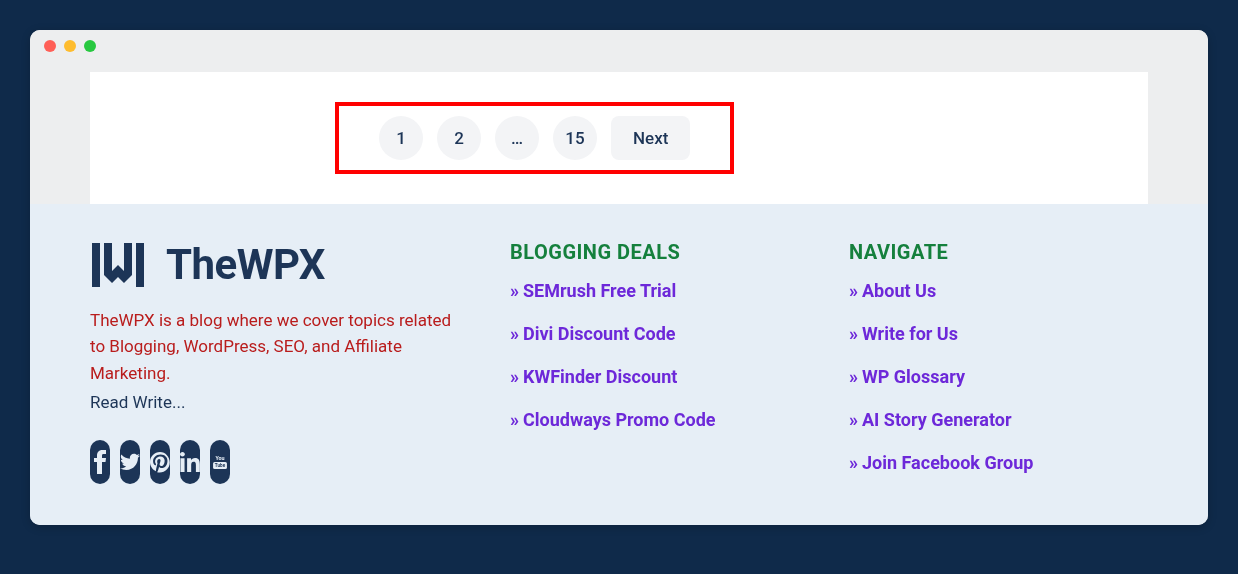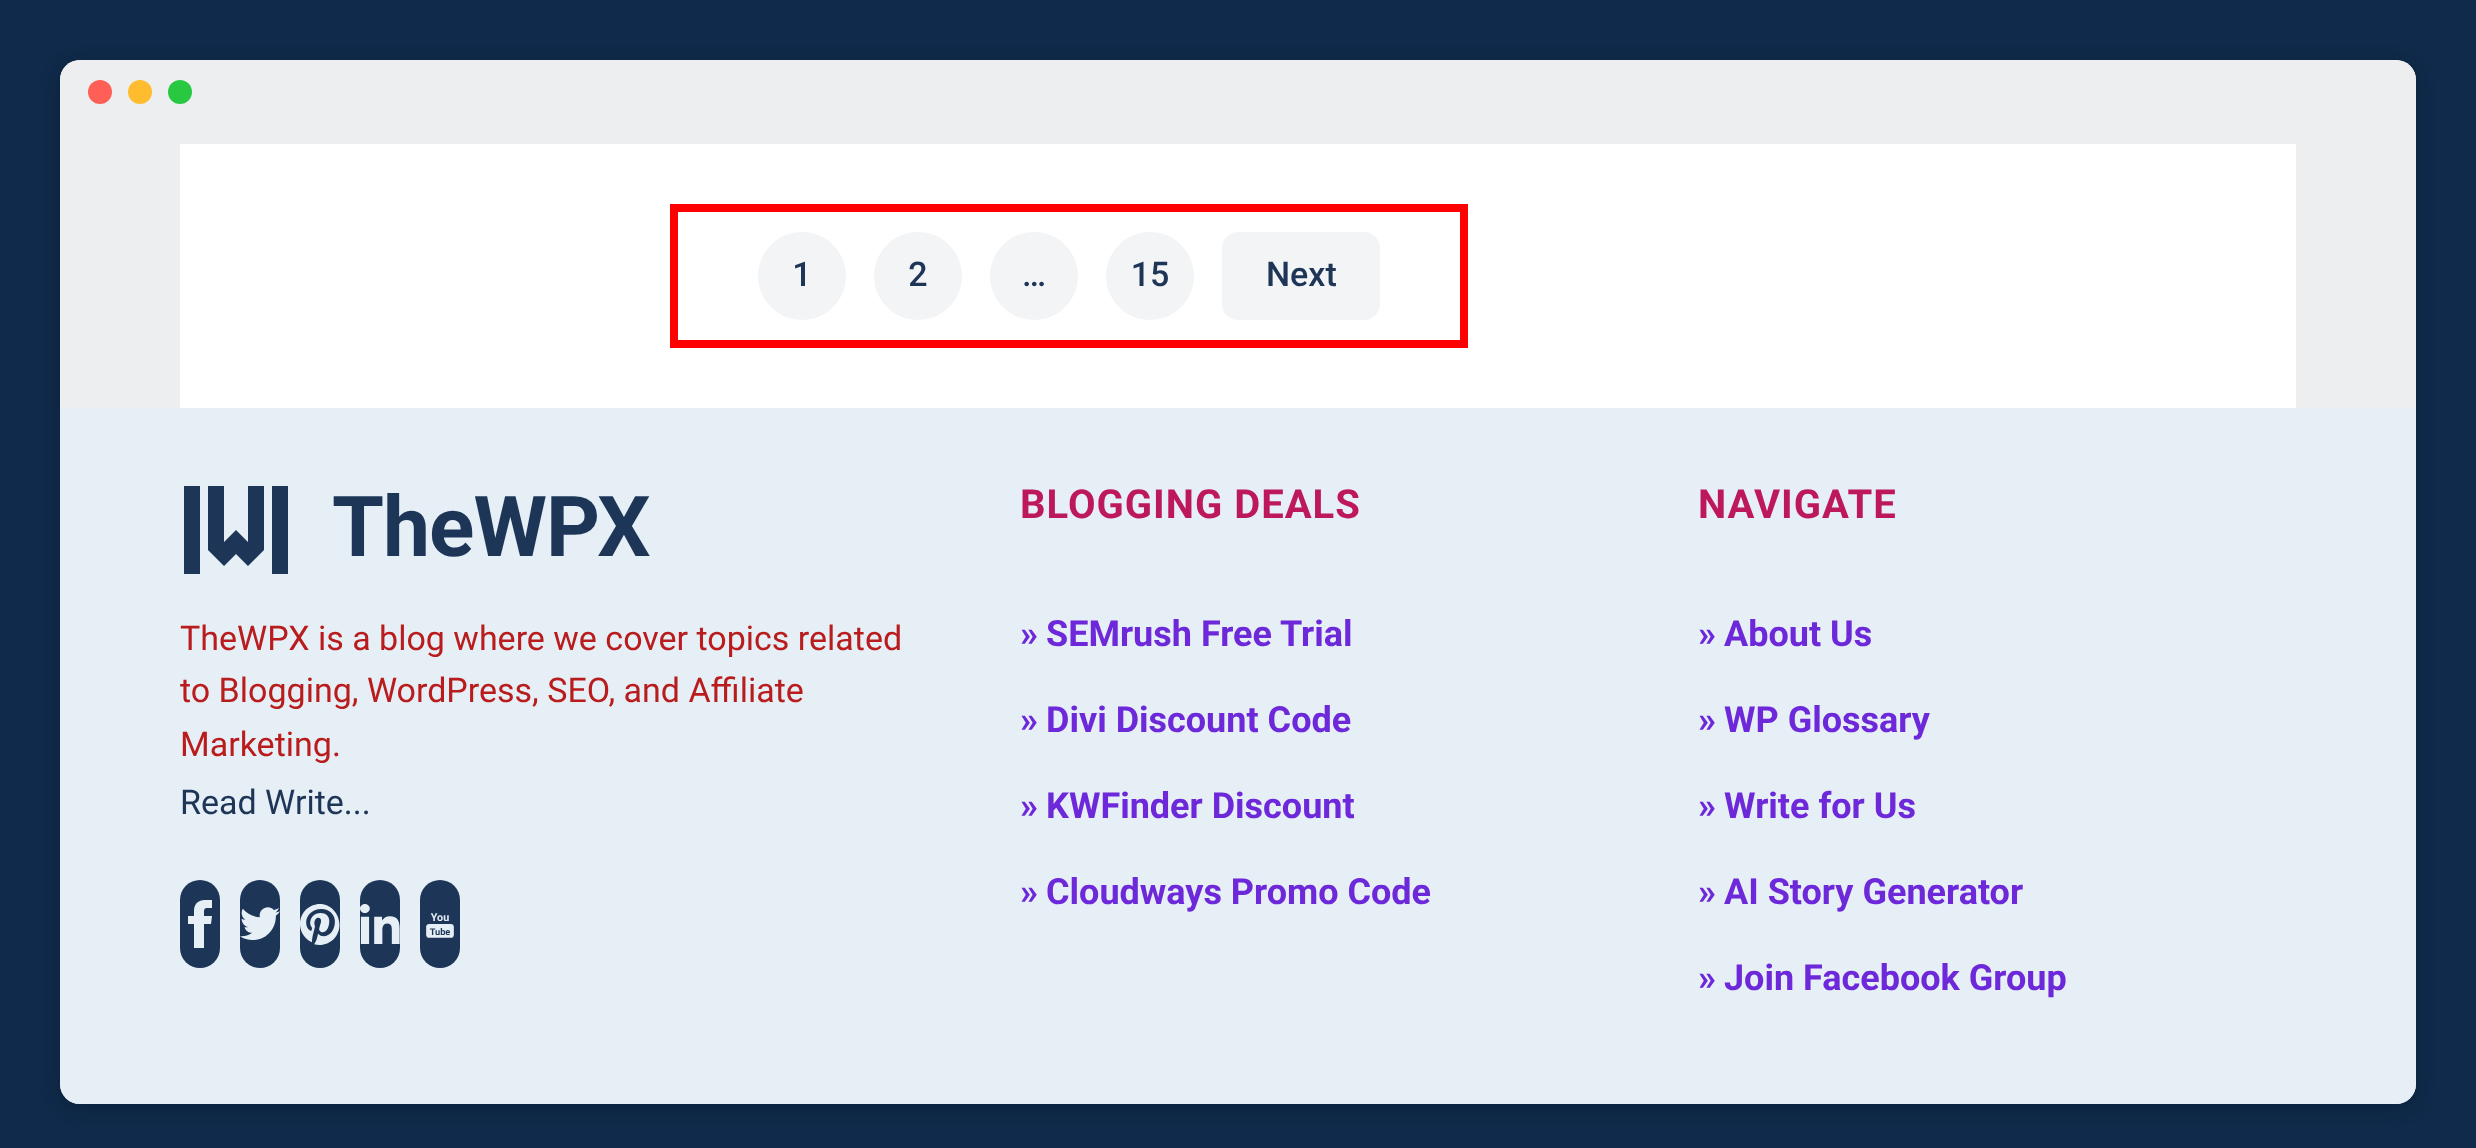--- a/index.html
+++ b/index.html
@@ -111,25 +111,25 @@
     width: 20px; height: 44px;
     background: #1d3557;
     border-radius: 10px;
     display: flex; align-items: center; justify-content: center;
     cursor: pointer;
   }
   .social-btn svg { fill: #e6eef6; }
 
   .col-links { flex: 1; }
   .col-links h3 {
-    color: #be185d;
+    color: #15803d;
     font-size: 20px;
     font-weight: 700;
     letter-spacing: 0.5px;
-    margin-bottom: 43px;
+    margin-bottom: 16px;
   }
   .link-item {
     color: #6d28d9;
     font-size: 18px;
     margin-bottom: 22px;
     cursor: pointer;
     font-weight: bold;
   }
   .link-item .raquo { margin-right: 4px; }
 </style>
@@ -202,19 +202,19 @@
       <h3>BLOGGING DEALS</h3>
       <div class="link-item"><span class="raquo">»</span><span>SEMrush Free Trial</span></div>
       <div class="link-item"><span class="raquo">»</span><span>Divi Discount Code</span></div>
       <div class="link-item"><span class="raquo">»</span><span>KWFinder Discount</span></div>
       <div class="link-item"><span class="raquo">»</span><span>Cloudways Promo Code</span></div>
     </div>
 
     <div class="col-links">
       <h3>NAVIGATE</h3>
       <div class="link-item"><span class="raquo">»</span><span>About Us</span></div>
+      <div class="link-item"><span class="raquo">»</span><span>Write for Us</span></div>
       <div class="link-item"><span class="raquo">»</span><span>WP Glossary</span></div>
-      <div class="link-item"><span class="raquo">»</span><span>Write for Us</span></div>
       <div class="link-item"><span class="raquo">»</span><span>AI Story Generator</span></div>
       <div class="link-item"><span class="raquo">»</span><span>Join Facebook Group</span></div>
     </div>
   </div>
 </div>
 
 </body></html>

